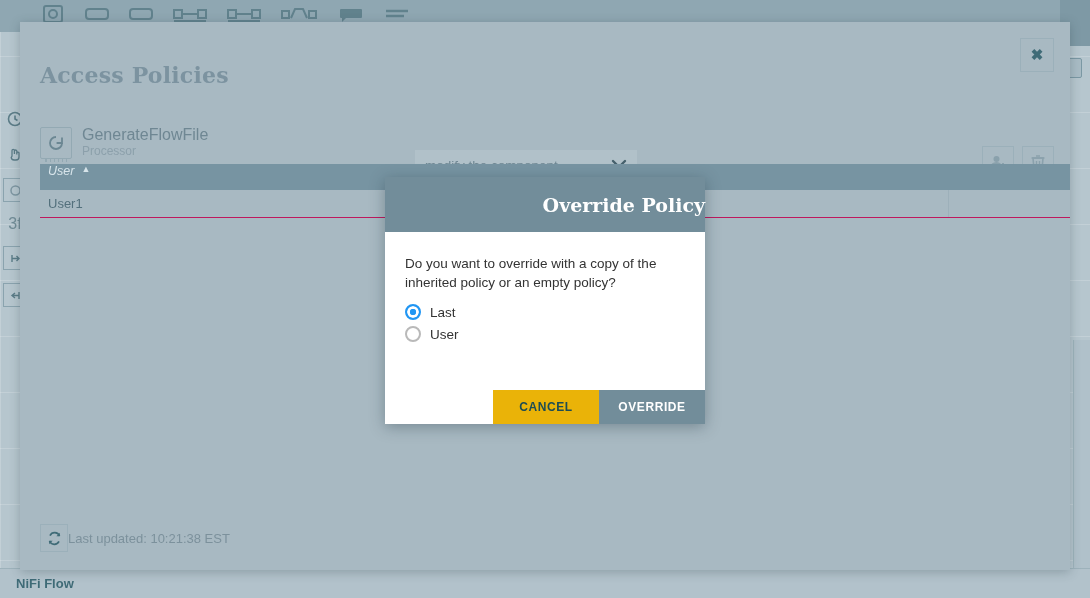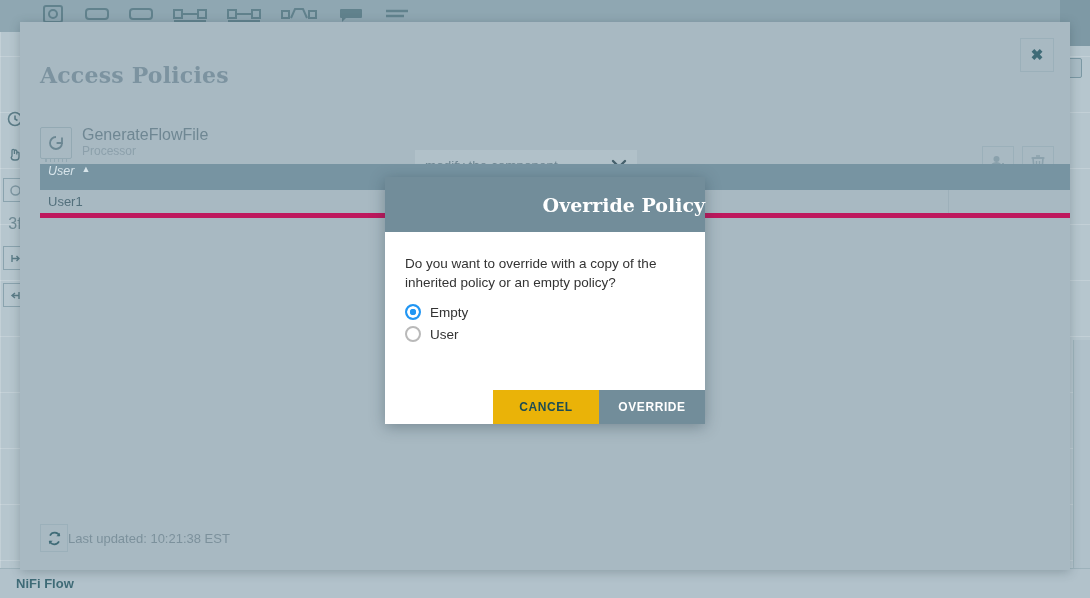--- a/index.html
+++ b/index.html
@@ -169,21 +169,21 @@
     background: #7794a2;
     color: #d7e4ea;
     font-size: 12.5px; font-style: italic;
     padding-left: 8px; box-sizing: border-box;
   }
   #ap-sort-arrow { margin-left: 7px; font-size: 9px; font-style: normal; }
   .ap-table-row {
     display: flex; align-items: center;
     height: 28px;
     background: #a8b9c2;
-    border-bottom: 5px solid #be185d;
+    border-bottom: 1px solid #be185d;
     font-size: 13px; color: #53707c;
     box-sizing: border-box;
   }
   .ap-cell-user { flex: 0 0 908px; padding-left: 8px; box-sizing: border-box; }
   .ap-cell-actions {
     flex: 1; border-left: 1px solid #9db0ba; height: 100%;
   }
 
   #ap-footer {
     position: absolute; left: 20px; bottom: 18px;
@@ -435,21 +435,21 @@
 
   <div id="override-modal">
     <div id="override-header">
       <span id="override-title">Override Policy</span>
     </div>
     <div id="override-body">
       <div id="override-question">Do you want to override with a copy of the inherited policy or an empty policy?</div>
 
       <div class="radio-row selected">
         <span class="radio-mark"></span>
-        <span class="radio-label">Empty</span>
+        <span class="radio-label">Last</span>
       </div>
       <div class="radio-row">
         <span class="radio-mark"></span>
         <span class="radio-label">User</span>
       </div>
     </div>
     <div id="override-footer">
       <div class="modal-btn" id="override-cancel-button">CANCEL</div>
       <div class="modal-btn" id="override-confirm-button">OVERRIDE</div>
     </div>

